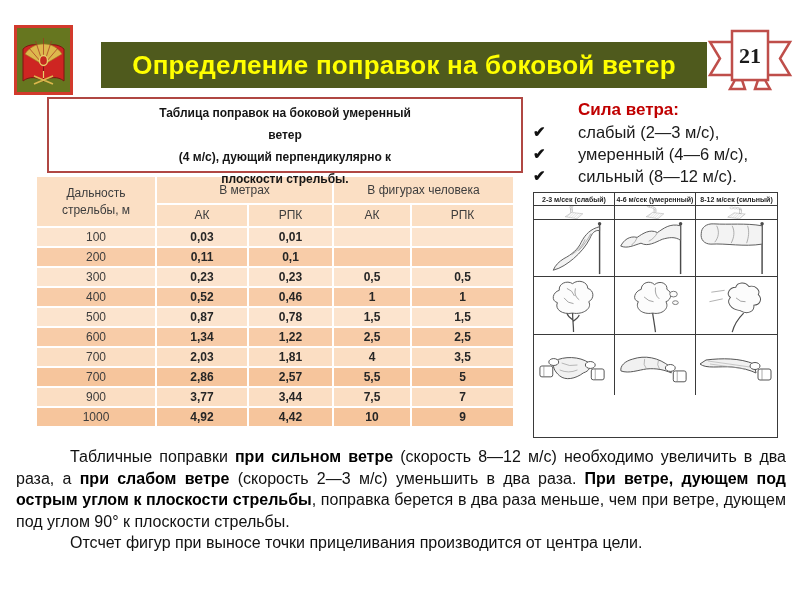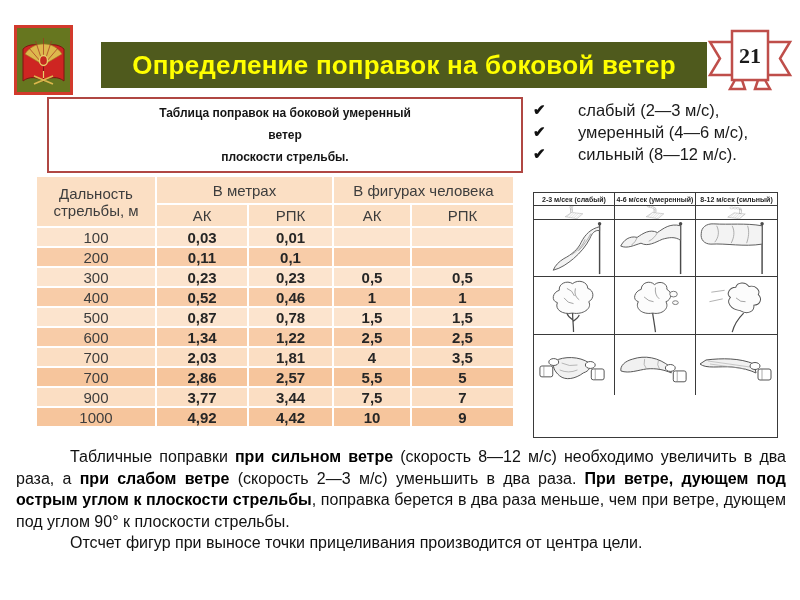--- a/index.html
+++ b/index.html
@@ -32,21 +32,21 @@
     white-space:nowrap;
   }
   .callout .lines { position:absolute; left:-10px; right:-10px; top:3px; }
   
   table.corr {
     position:absolute; left:35px; top:175px; z-index:1;
     border-collapse:collapse; table-layout:fixed;
   }
   table.corr th, table.corr td {
     border:2px solid #ffffff; text-align:center; vertical-align:middle;
-    padding:0; color:#3d3d3d; font-weight:normal; font-size:15px;
+    padding:0; color:#3d3d3d; font-weight:normal; font-size:12px;
   }
   table.corr thead th { background:#fbdfc4; line-height:17px; }
   table.corr thead tr.h1 th { height:26px; }
   table.corr thead tr.h2 th { height:21px;margin-top:28px; }
   table.corr tbody td { height:18px; }
   table.corr tbody tr:nth-child(odd)  td { background:#fce4ce; }
   table.corr tbody tr:nth-child(even) td { background:#f8cca8; }
   table.corr tbody tr:nth-child(n+7):nth-child(odd)  td { background:#fbdec3; }
   table.corr tbody tr:nth-child(n+7):nth-child(even) td { background:#f6c59c; }
   table.corr td.val { font-weight:bold; color:#262626; }
@@ -121,20 +121,21 @@
         <rect x="25" y="6" width="36" height="49"></rect>
       </g>
     </svg>
     <div class="num">21</div>
   </div>
 
   <div class="callout">
     <div class="lines">
       <div class="line">Таблица поправок на боковой умеренный</div>
       <div class="line">ветер</div>
+      <div class="line">(4 м/с), дующий перпендикулярно к</div>
       <div class="line">плоскости стрельбы.</div>
     </div>
   </div>
 
   <table class="corr">
     <colgroup>
         <col style="width:120px">
         <col style="width:92px">
         <col style="width:85px">
         <col style="width:78px">
@@ -221,20 +222,21 @@
           <td>1000</td>
           <td class="val">4,92</td>
           <td class="val">4,42</td>
           <td class="val">10</td>
           <td class="val">9</td>
         </tr>
     </tbody>
   </table>
 
   <div class="wind-force">
+    <div class="wf-title">Сила ветра:</div>
     <div class="row">
       <span class="check">✔</span>
       <span class="lbl">слабый (2—3 м/с),</span>
     </div>
     <div class="row">
       <span class="check">✔</span>
       <span class="lbl">умеренный (4—6 м/с),</span>
     </div>
     <div class="row">
       <span class="check">✔</span>

